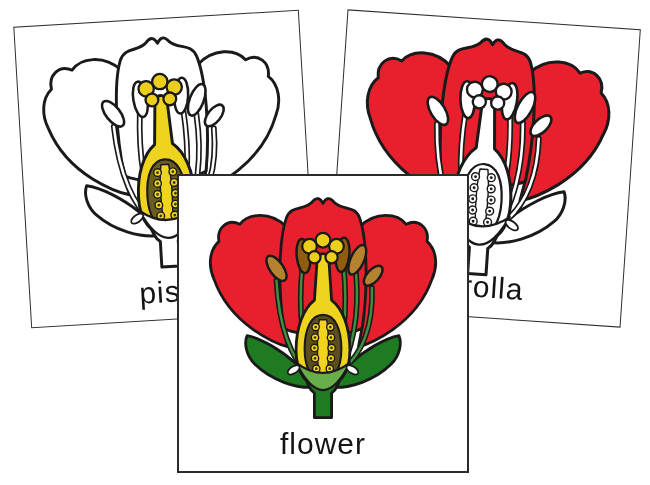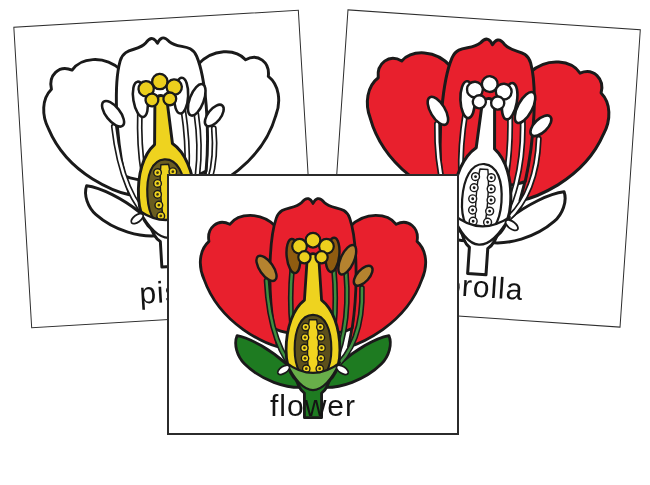--- a/index.html
+++ b/index.html
@@ -7,21 +7,21 @@
   .stage{position:relative;width:650px;height:485px;overflow:hidden;background:#ffffff;}
 
   .card{
     position:absolute;
     background:#ffffff;
     border:1.6px solid #2e2e2e;
     box-sizing:border-box;
   }
   .card-pistil { left:22px;  top:18px;  width:286px; height:302px; transform:rotate(-3.4deg); z-index:1; }
   .card-corolla{ left:337px; top:19px;  width:294px; height:299px; transform:rotate(3.9deg);  z-index:1; }
-  .card-flower { left:167px; top:174px; width:292px; height:261px; z-index:2; border-width:2px; border-color:#2b2b2b;padding-left:31px; }
+  .card-flower { left:177px; top:174px; width:292px; height:299px; z-index:2; border-width:2px; border-color:#2b2b2b;padding-left:31px; }
 
   .art{position:absolute;left:50%;transform:translateX(-50%);}
   .card-pistil  .art{top:10px;width:90%;}
   .card-corolla .art{top:10px;width:90%;}
   .card-flower  .art{top:14px;width:85%;}
   .art svg{display:block;width:100%;height:auto;}
 
   .label{
     position:absolute;left:0;right:0;bottom:12px;
     text-align:center;

